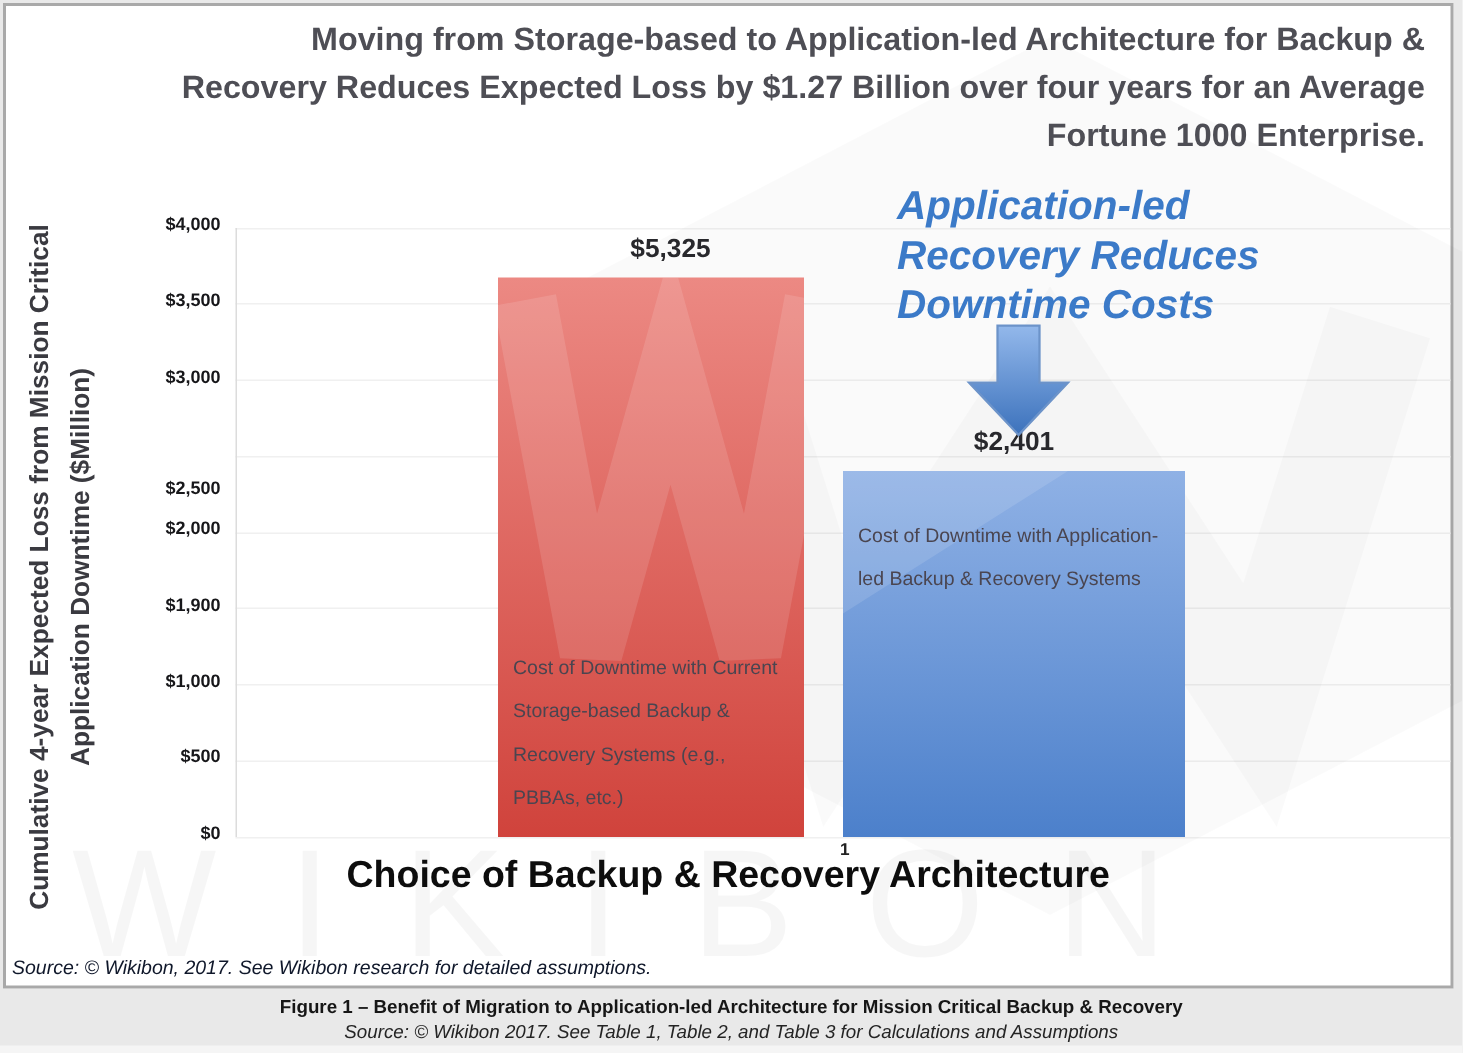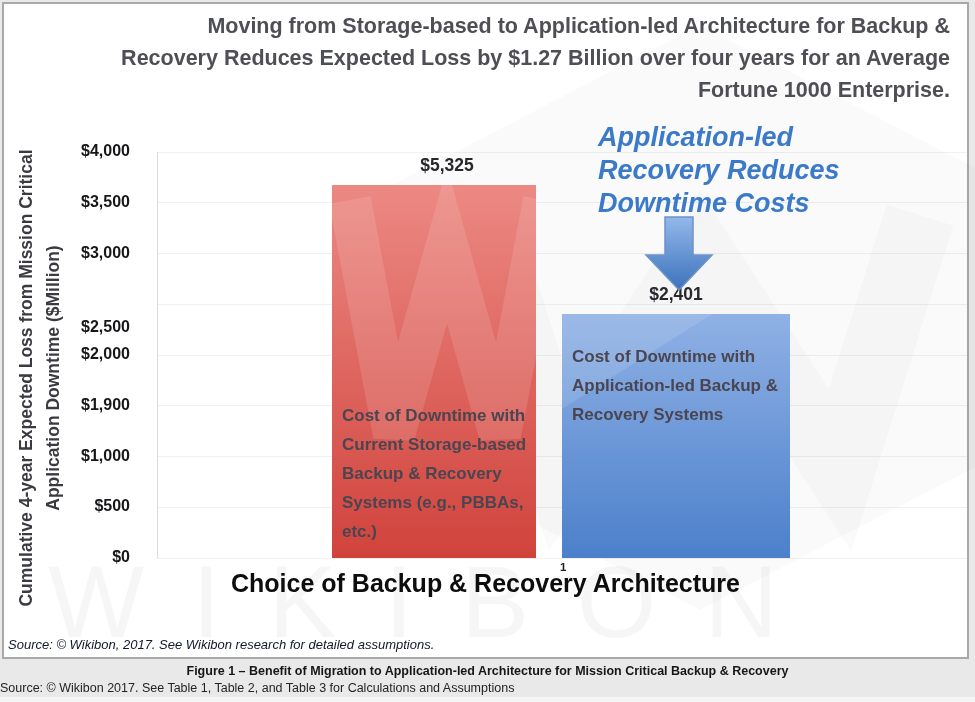--- a/index.html
+++ b/index.html
@@ -8,43 +8,43 @@
   #panel{position:absolute;left:2px;top:2px;width:967px;height:657px;background:#FFFFFF;
          border:2px solid #A9A9A9;box-sizing:border-box;}
   .abs{position:absolute;}
   #chart-title{left:25px;top:10px;width:925px;text-align:right;font-size:21.5px;font-weight:bold;
          line-height:32px;color:#4E4E55;white-space:pre-line;z-index:10;}
   #y-axis-title{left:-229px;top:350px;width:540px;height:56px;transform:rotate(-90deg);
          font-size:17.5px;font-weight:bold;line-height:27px;color:#3A3A40;text-align:center;
          white-space:pre-line;z-index:10;}
   .gridline{position:absolute;width:810px;left:157px;height:1px;background:#F0F0F0;z-index:1;}
   #y-axis-line{left:157px;top:152px;width:1px;height:406px;background:#DCDCDC;z-index:2;}
-  .ytick{position:absolute;left:38px;width:92px;text-align:right;font-size:16px;font-weight:bold;
+  .ytick{position:absolute;left:55px;width:92px;text-align:right;font-size:12px;font-weight:bold;
          color:#17171A;z-index:10;}
   .bar{position:absolute;z-index:3;overflow:hidden;}
   .bar svg{position:absolute;left:0;top:0;}
-  .inner-label{position:absolute;left:10px;right:6px;font-size:17px;font-weight:bold;
+  .inner-label{position:absolute;left:10px;right:6px;font-size:13px;font-weight:normal;
          line-height:29px;color:#4A4550;z-index:5;}
   .value-label{position:absolute;text-align:center;font-size:17.5px;font-weight:bold;
          color:#28282C;z-index:10;}
   #annotation-text{left:598px;top:121px;width:250px;font-size:27px;font-weight:bold;
          font-style:italic;line-height:33px;white-space:pre-line;z-index:10;}
   #down-arrow{left:642px;top:216px;z-index:10;}
   #x-axis-title{left:0px;top:569px;width:971px;text-align:center;font-size:25px;
          font-weight:bold;color:#0D0D0D;z-index:10;}
   #footnote-marker{left:560px;top:561px;font-size:11.5px;font-weight:bold;color:#222;z-index:11;}
   #source-note{left:8px;top:637px;font-size:13px;font-style:italic;color:#0f172a;z-index:12;}
   #watermark-text{left:0px;top:552px;width:971px;box-sizing:border-box;padding-left:48px;
          text-align:left;font-size:102px;line-height:100px;font-weight:normal;letter-spacing:48px;
          color:rgba(0,0,0,0.035);z-index:0;}
   #watermark-logo{left:0;top:0;z-index:2;pointer-events:none;}
   #caption-line1{left:0;top:664px;width:975px;text-align:center;font-size:12.5px;
          font-weight:bold;color:#161616;}
-  #caption-line2{left:0;top:681px;width:975px;font-size:12.5px;
-         color:#242424;}
+  #caption-line2{left:0;top:681px;width:975px;text-align:center;font-size:12.5px;
+         font-style:italic;color:#242424;}
   #bottom-strip{left:0;top:697px;width:975px;height:5px;background:#F5F5F5;}
 </style>
 </head>
 <body>
 
 <div id="screen">
 
   <div id="panel" class="abs"></div>
 
   <svg id="watermark-logo" class="abs" width="975" height="660" viewBox="0 0 975 660">

